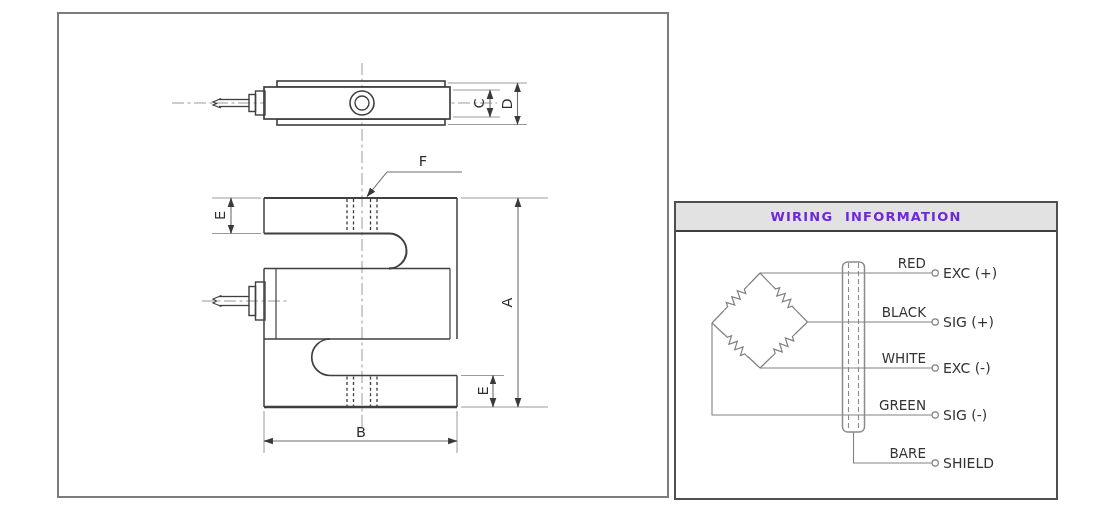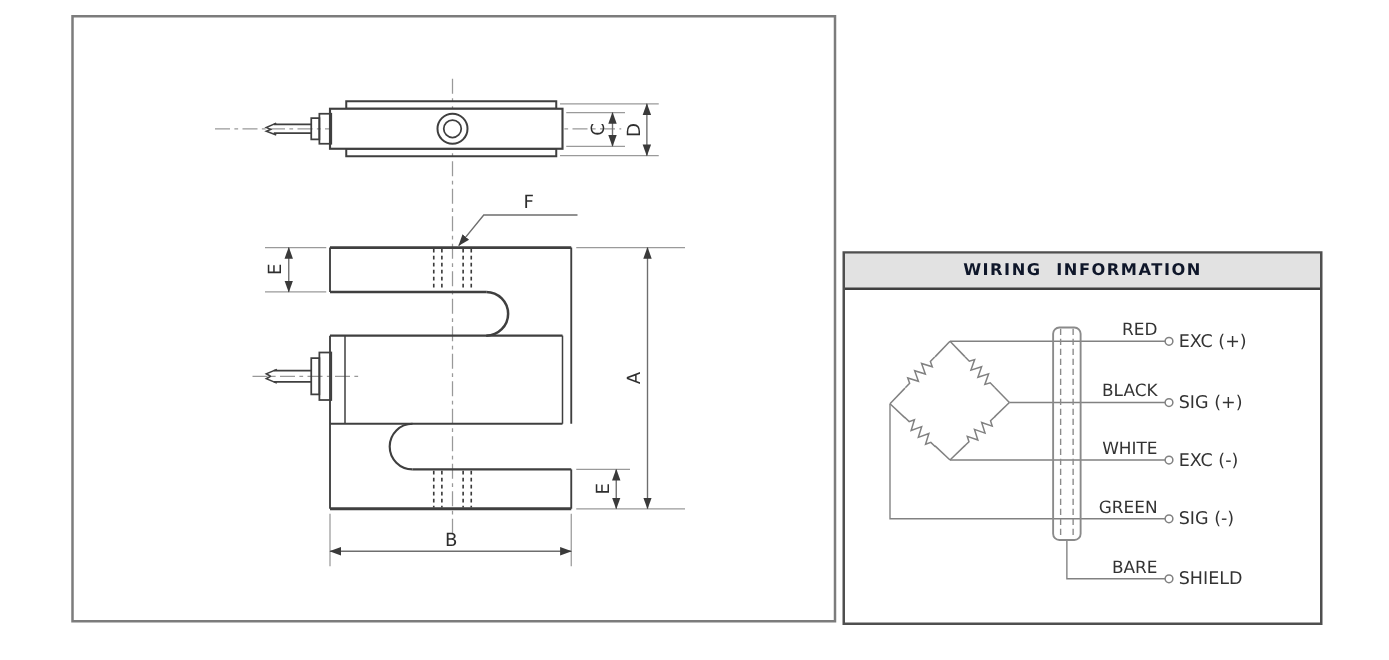--- a/index.html
+++ b/index.html
@@ -4,21 +4,21 @@
 <style>
   html,body{margin:0;padding:0;background:#fff;}
   #canvas{position:relative;width:1111px;height:528px;background:#ffffff;overflow:hidden;
           font-family:"DejaVu Sans","Liberation Sans",sans-serif;}
   .panel{position:absolute;box-sizing:border-box;background:#fff;}
   #left-panel{left:57px;top:12px;width:612px;height:486px;border:2px solid #7c7c7c;}
   #right-panel{left:674px;top:201px;width:384px;height:299px;border:2px solid #4f4f4f;}
   #wiring-header{height:27px;background:#e2e2e2;border-bottom:2px solid #3f3f3f;
 
                  display:flex;align-items:center;justify-content:center;
-                 font-size:13px;font-weight:bold;letter-spacing:1.2px;word-spacing:6px;color:#0f172a;}
+                 font-size:13px;font-weight:bold;letter-spacing:1.2px;word-spacing:6px;color:#6d28d9;}
   #draw-layer{position:absolute;left:0;top:0;pointer-events:none;}
   svg text{font-family:"DejaVu Sans","Liberation Sans",sans-serif;}
   .dimtext{font-size:14.5px;fill:#2e2e2e;}
   .wiretext{font-size:13.5px;fill:#333;}
   .termtext{font-size:14px;fill:#333;}
 </style>
 </head>
 <body>
 
 <div id="canvas">

